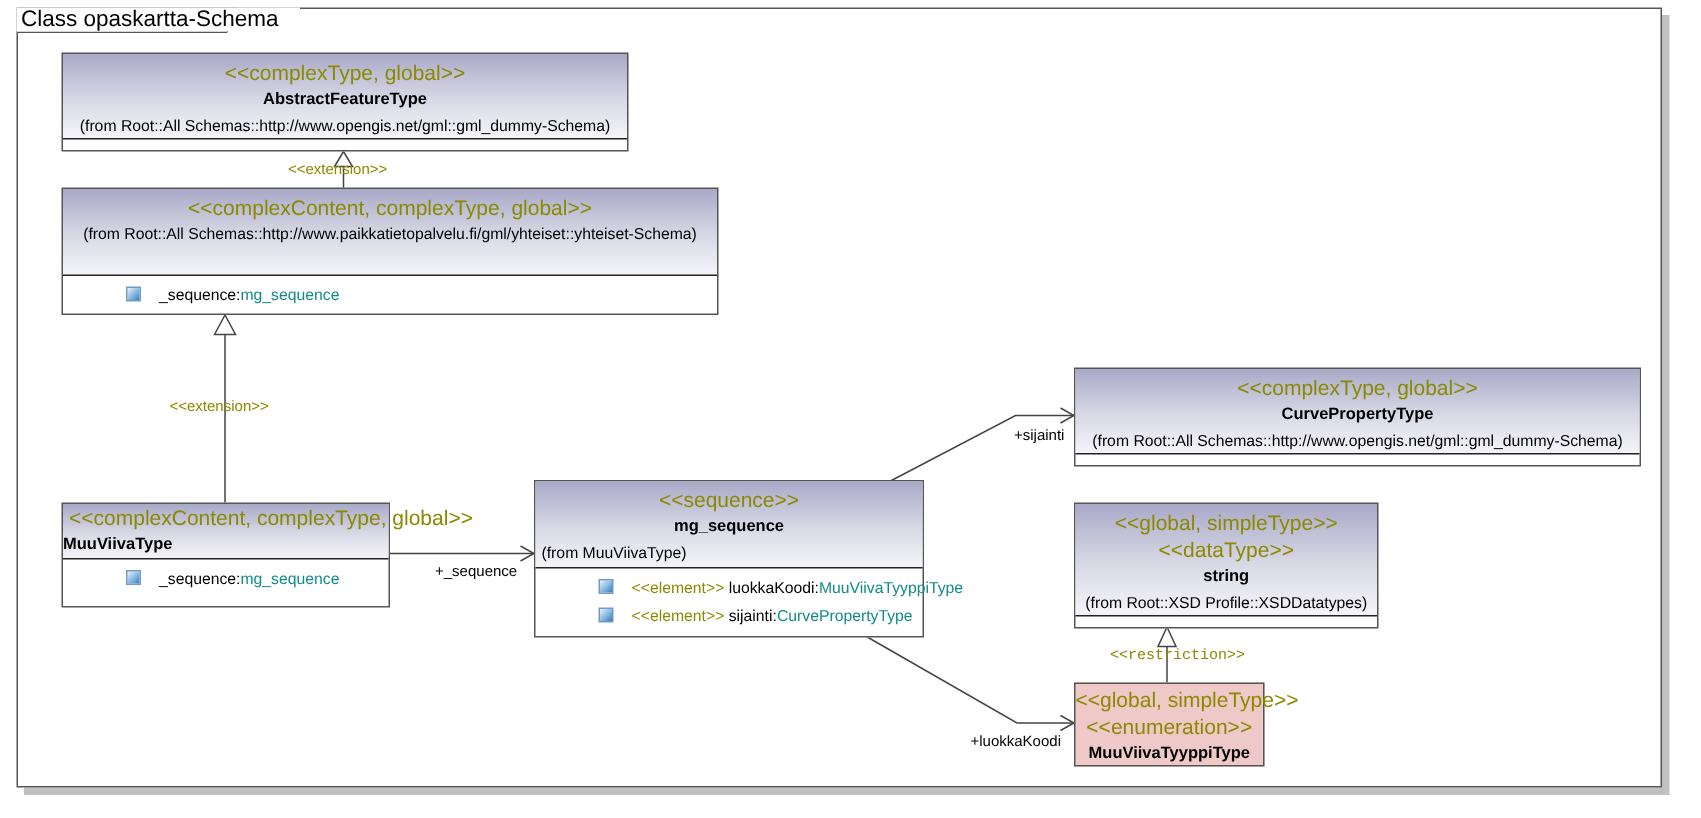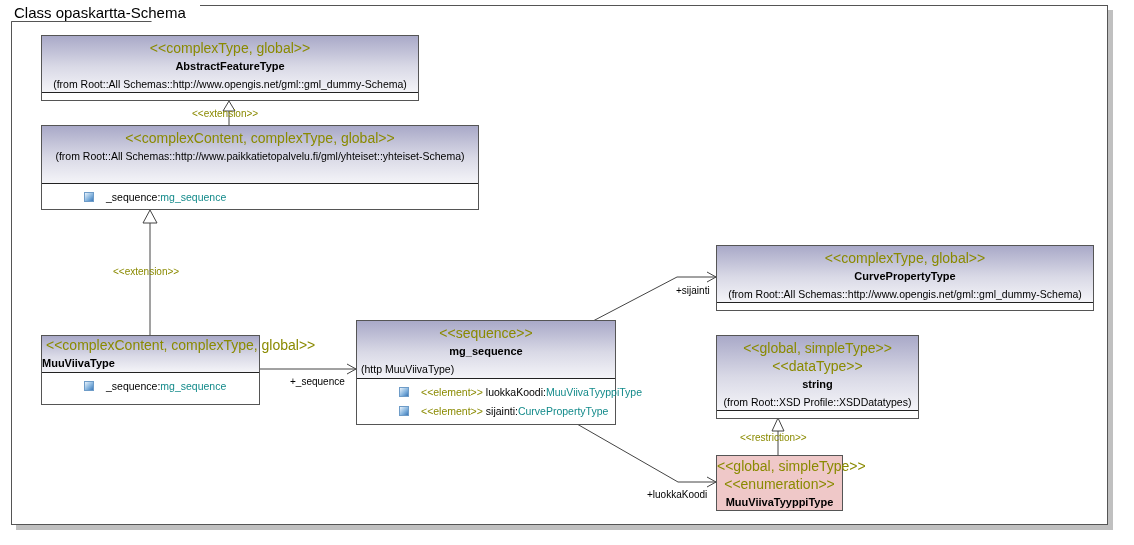--- a/index.html
+++ b/index.html
@@ -94,21 +94,21 @@
     <div class="attr">
       <span class="ico"></span><span>_sequence:</span><span class="tp">mg_sequence</span>
     </div>
   </div>
 </div>
 
 <div class="cls" style="left:356px; top:320px; width:260px; height:105px;">
   <div class="hdr left" style="height:54px; text-align:left;">
     <div class="st" style="text-align:center; margin-left:-4px;">&lt;&lt;sequence&gt;&gt;</div>
     <div class="nm" style="text-align:center; margin-left:-4px;">mg_sequence</div>
-    <div class="frm">(http MuuViivaType)</div>
+    <div class="frm">(from MuuViivaType)</div>
   </div>
   <div class="body-sec">
     <div class="attr">
       <span class="ico"></span><span class="sst">&lt;&lt;element&gt;&gt;</span> <span>luokkaKoodi:</span><span class="tp">MuuViivaTyyppiType</span>
     </div>
     <div class="attr">
       <span class="ico"></span><span class="sst">&lt;&lt;element&gt;&gt;</span> <span>sijainti:</span><span class="tp">CurvePropertyType</span>
     </div>
   </div>
 </div>
@@ -135,16 +135,16 @@
 <div class="cls pink" style="left:716px; top:455px; width:127px; height:56px;">
   <div class="hdr" style="padding-top:1px;">
     <div class="st">&lt;&lt;global, simpleType&gt;&gt;</div>
     <div class="st">&lt;&lt;enumeration&gt;&gt;</div>
     <div class="nm">MuuViivaTyyppiType</div>
   </div>
 </div>
 
 <div class="lbl st" style="left:192px; top:108px;">&lt;&lt;extension&gt;&gt;</div>
 <div class="lbl st" style="left:113px; top:266px;">&lt;&lt;extension&gt;&gt;</div>
-<div class="lbl st" style="left:740px; top:432px;">&lt;&lt;restriction&gt;&gt;</div>
+<div class="lbl st" style="left:740px; top:432px;font-family:Liberation Mono, monospace;">&lt;&lt;restriction&gt;&gt;</div>
 <div class="lbl role" style="left:290px; top:376px;">+_sequence</div>
 <div class="lbl role" style="left:676px; top:285px;">+sijainti</div>
 <div class="lbl role" style="left:647px; top:489px;">+luokkaKoodi</div>
 
 </body></html>

